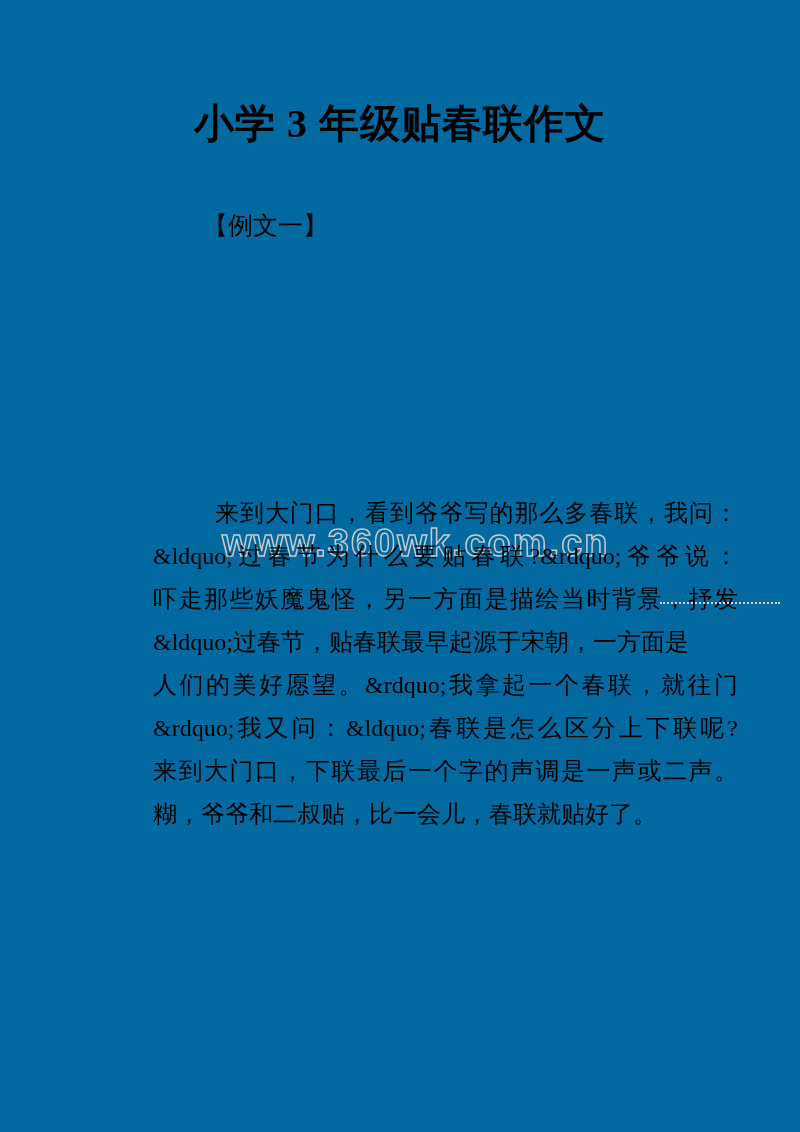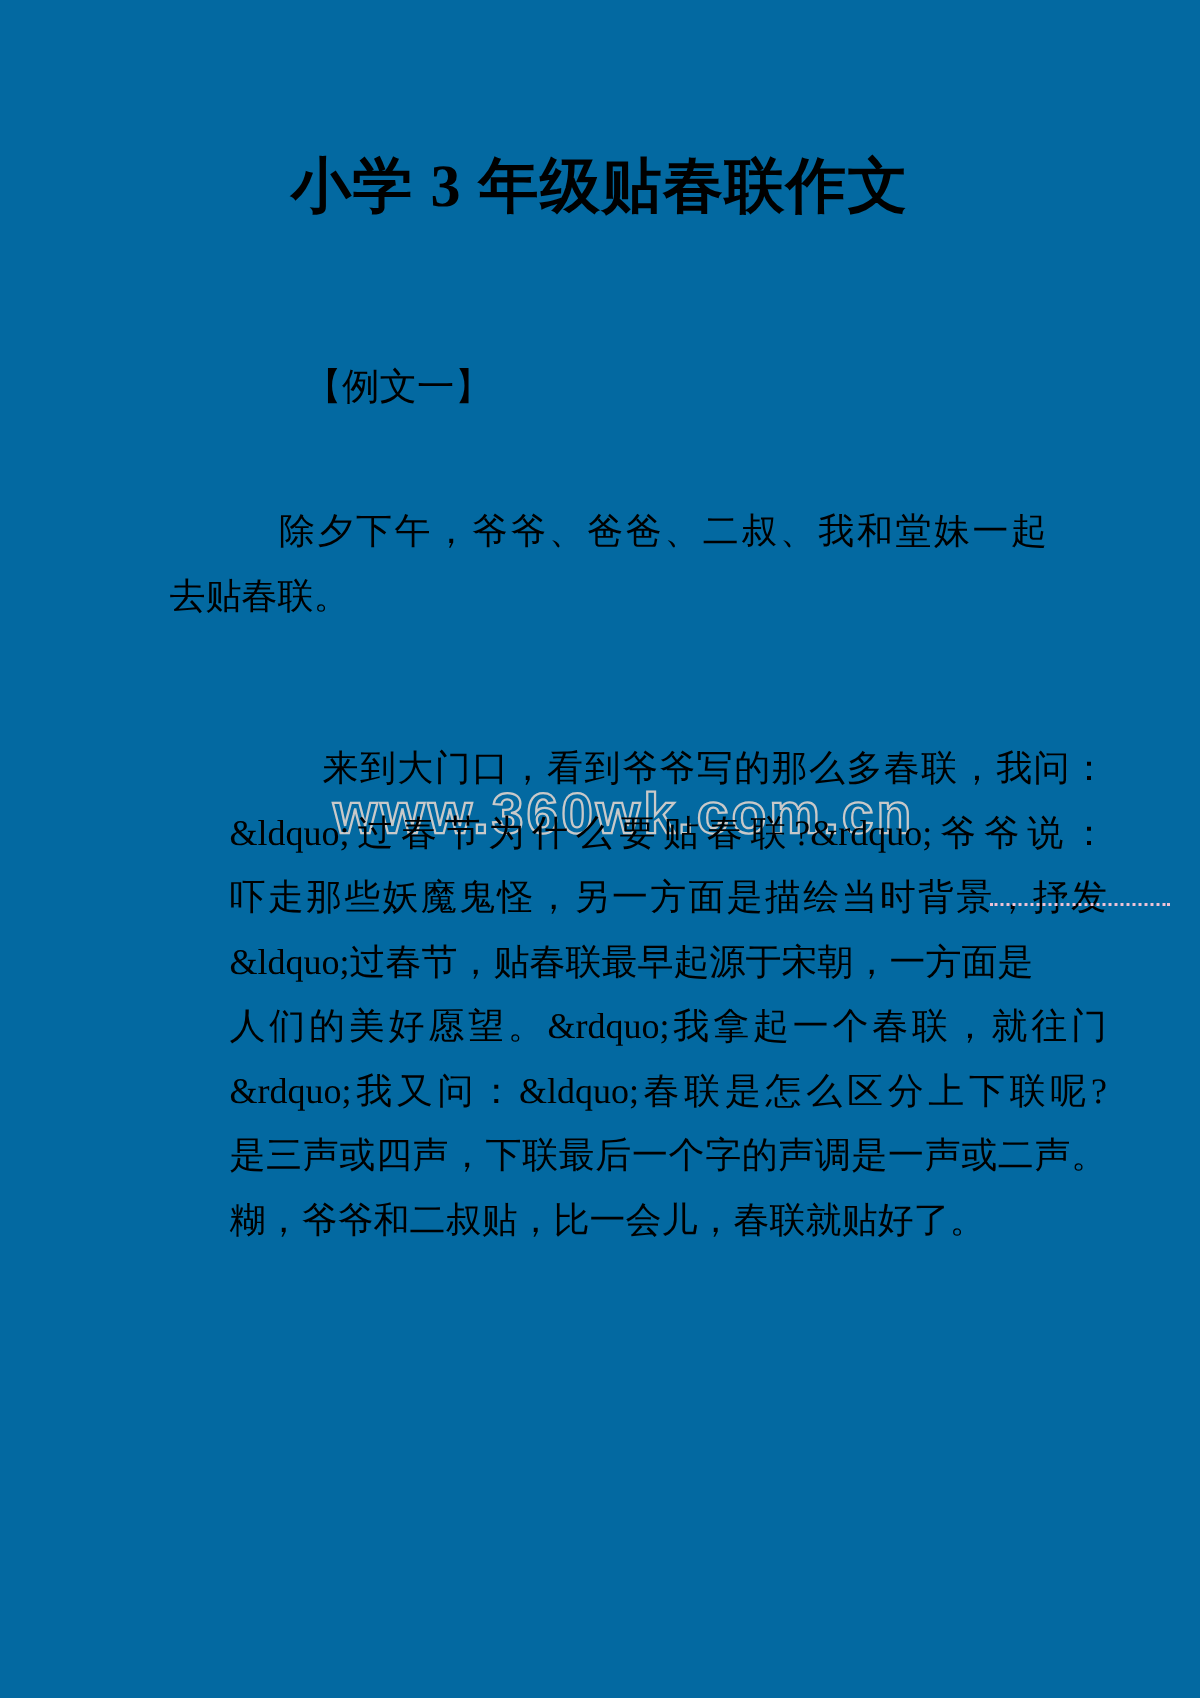--- a/index.html
+++ b/index.html
@@ -26,21 +26,20 @@
     font-weight: bold;
     letter-spacing: 1px;
     margin: 0;
   }
   .section-heading {
     position: absolute;
     top: 209px;
     left: 203px;
     font-size: 25px;
     font-weight: normal;
-    margin-top: 32px;
   }
   .watermark {
     position: absolute;
     top: 522px;
     left: 222px;
     z-index: 0;
     font-family: Liberation Sans, sans-serif;
     font-size: 38px;
     font-weight: bold;
     letter-spacing: 2px;
@@ -86,31 +85,27 @@
 <body>
 
 <div class="page">
 
   <h1 class="doc-title">小学 3 年级贴春联作文</h1>
 
   <div class="section-heading">【例文一】</div>
 
   <div class="watermark">www.360wk.com.cn</div>
 
-  <div class="para para-1">
-    <div class="line indent-p1">除夕下午，爷爷、爸爸、二叔、我和堂妹一起</div>
-    <div class="line no-stretch">去贴春联。</div>
-  </div>
 
   <div class="para para-2">
     <div class="line indent-p2">来到大门口，看到爷爷写的那么多春联，我问：</div>
     <div class="line">&amp;ldquo;过春节为什么要贴春联?&amp;rdquo;爷爷说：</div>
     <div class="line">吓走那些妖魔鬼怪，另一方面是描绘当时背景，抒发</div>
     <div class="line no-stretch">&amp;ldquo;过春节，贴春联最早起源于宋朝，一方面是</div>
     <div class="line">人们的美好愿望。&amp;rdquo;我拿起一个春联，就往门</div>
     <div class="line">&amp;rdquo;我又问：&amp;ldquo;春联是怎么区分上下联呢?</div>
-    <div class="line">是三声或四声，下联最后一个字的声调是一声或二声。</div>
+    <div class="line">来到大门口，下联最后一个字的声调是一声或二声。</div>
     <div class="line no-stretch">糊，爷爷和二叔贴，比一会儿，春联就贴好了。</div>
   </div>
 
   <div class="dotted-line"></div>
 
 </div>
 
 </body></html>

